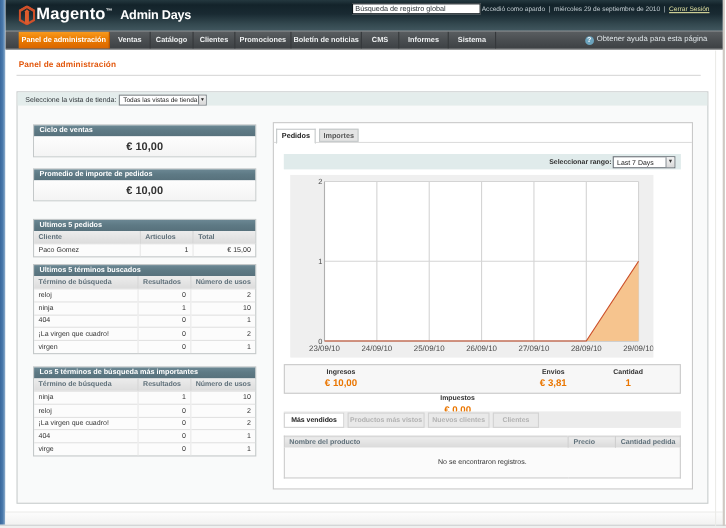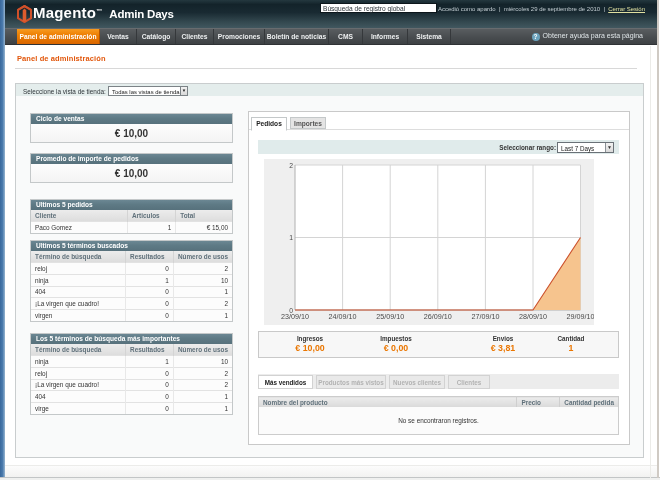--- a/index.html
+++ b/index.html
@@ -74,21 +74,21 @@
 #toolbar .lbl { position:absolute; right:63px; top:4px; font-size:6.3px; font-weight:bold; color:#333; }
 #rangesel { position:absolute; right:5px; top:2px; width:57px; height:10.5px; background:#fff; border:1px solid #6a7177; font-size:6.3px; color:#222; padding:1.5px 3px; }
 #rangesel .btn { position:absolute; right:0; top:0; width:8px; height:8.5px; background:linear-gradient(180deg,#f3f3f3,#d9d9d9); border-left:1px solid #8a9196; font-size:5px; text-align:center; line-height:9px; color:#333; }
 
 
 #chart { left:264px; top:159px; width:330px; height:166px; background:#efefef; }
 
 
 #stats { left:258px; top:331px; width:361px; height:27px; background:#f7f7f7; border:1px solid #c9c9c9; }
 #stats .cell { position:absolute; top:3px; width:90px; text-align:center; }
-#stats .c1{left:6px;} #stats .c2{left:92px;} #stats .c3{left:199px;} #stats .c4{left:267px;}
+#stats .c1{left:6px;} #stats .c2{left:112px;margin-top:24px;} #stats .c3{left:199px;} #stats .c4{left:267px;}
 #stats .cell .lab { font-size:6.3px; font-weight:bold; color:#333; }
 #stats .cell .val { font-size:8.8px; font-weight:bold; color:#ea7601; margin-top:1px; }
 
 
 #btabs { left:258px; top:375px; height:14px; display:flex; font-size:7px; font-weight:bold; }
 #btabs .rt { border:1px solid #d2d2d2; background:#e9e9e9; color:#b2b2b2; display:flex; align-items:center; justify-content:center; margin-right:3px; font-size:6.3px; white-space:nowrap; }
 #btabs .rt.on { background:#fff; color:#222; }
 
 
 #btable { left:258px; top:396px; width:361px; border:1px solid #cccccc; border-collapse:collapse; font-size:7px; }

